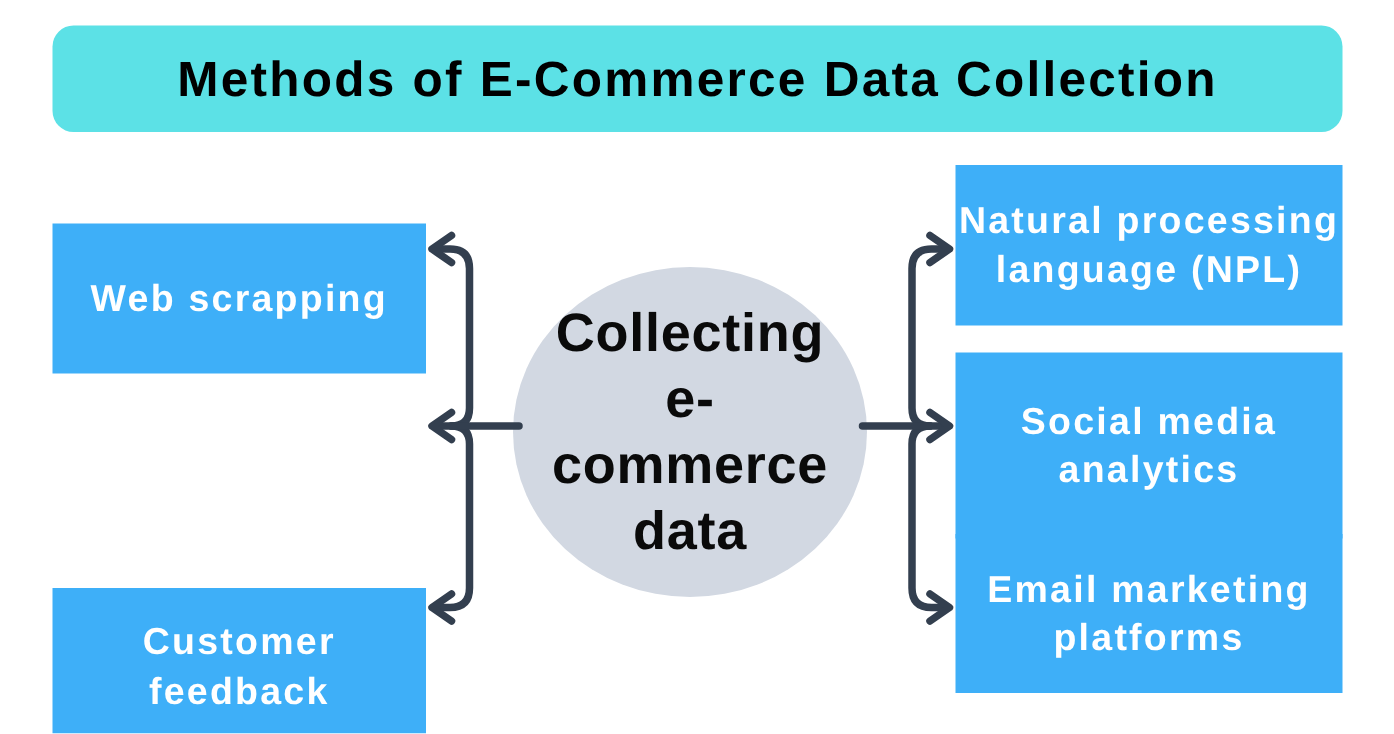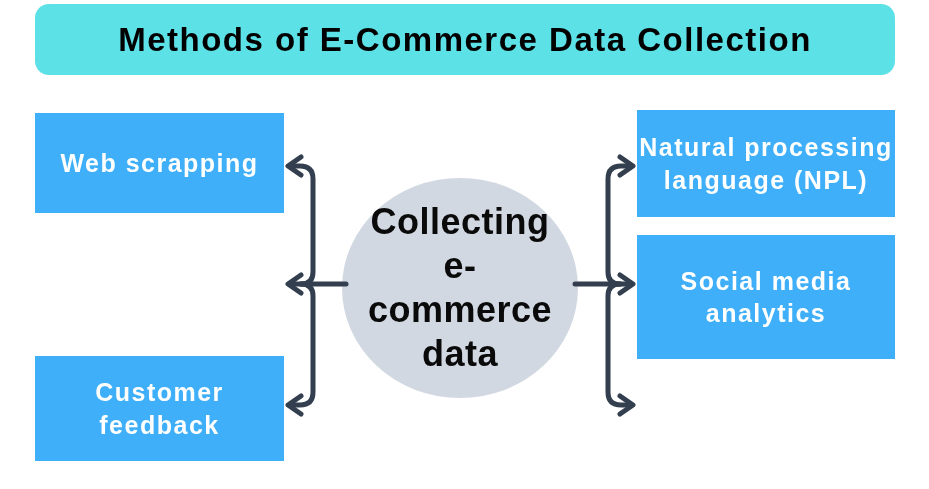--- a/index.html
+++ b/index.html
@@ -6,35 +6,35 @@
     --background:#FFFFFF; --banner:#5CE1E6; --box:#3EAFF8; --circle:#D2D8E2;
     --arrow:#333F4F; --title_text:#000000; --box_text:#FFFFFF; --center_text:#0A0A0A;
   }
   html,body{margin:0;padding:0;background:#fff;}
   body{font-family:"Liberation Sans","DejaVu Sans",sans-serif;}
   .canvas{
     position:relative;width:929px;height:489px;background:var(--background);
     overflow:hidden;
   }
   .title-banner{
-    position:absolute;left:35px;top:4px;width:860px;height:71px;
+    position:absolute;left:35px;top:17px;width:860px;height:71px;
     background:var(--banner);border-radius:14px;
     display:flex;align-items:center;justify-content:center;
   }
   .title-banner .title{
     color:var(--title_text);font-size:33px;font-weight:800;letter-spacing:1.5px;
     white-space:nowrap;
   }
   .mbox{
     position:absolute;background:var(--box);
     display:flex;align-items:center;justify-content:center;text-align:center;
     color:var(--box_text);font-weight:800;font-size:25px;line-height:1.3;
     letter-spacing:1.5px;padding:0 0;box-sizing:border-box;
   }
-  .lbox{left:35px;width:249px;}
+  .lbox{left:35px;width:249px;margin-top:36px;}
   .rbox{left:637px;width:258px;}
   .lbox.b1{top:113px;height:100px;}
   .lbox.b2{top:234px;height:99px;}
   .lbox.b3{top:356px;height:105px;}
   .rbox.b1{top:110px;height:107px;}
   .rbox.b2{top:235px;height:124px;}
   .rbox.b3{top:356px;height:106px;}
   .center-ellipse{
     position:absolute;left:342px;top:178px;width:236px;height:220px;
     background:var(--circle);border-radius:50%;
@@ -61,20 +61,23 @@
   <div class="mbox lbox b3">
     <span>Customer feedback</span>
   </div>
 
   <div class="mbox rbox b1">
     <span>Natural processing language (NPL)</span>
   </div>
   <div class="mbox rbox b2">
     <span>Social media analytics</span>
   </div>
+  <div class="mbox rbox b3">
+    <span>Email marketing platforms</span>
+  </div>
 
   <div class="center-ellipse">
     <span>Collecting e-commerce data</span>
   </div>
 
   <svg class="connectors" width="929" height="489" viewBox="0 0 929 489" aria-hidden="true">
 
     <g>
       <path d="M 291 166 H 300 Q 313 166 313 179 V 272 Q 313 284 301 284"></path>
       <path d="M 291 405 H 300 Q 313 405 313 392 V 296 Q 313 284 301 284"></path>

